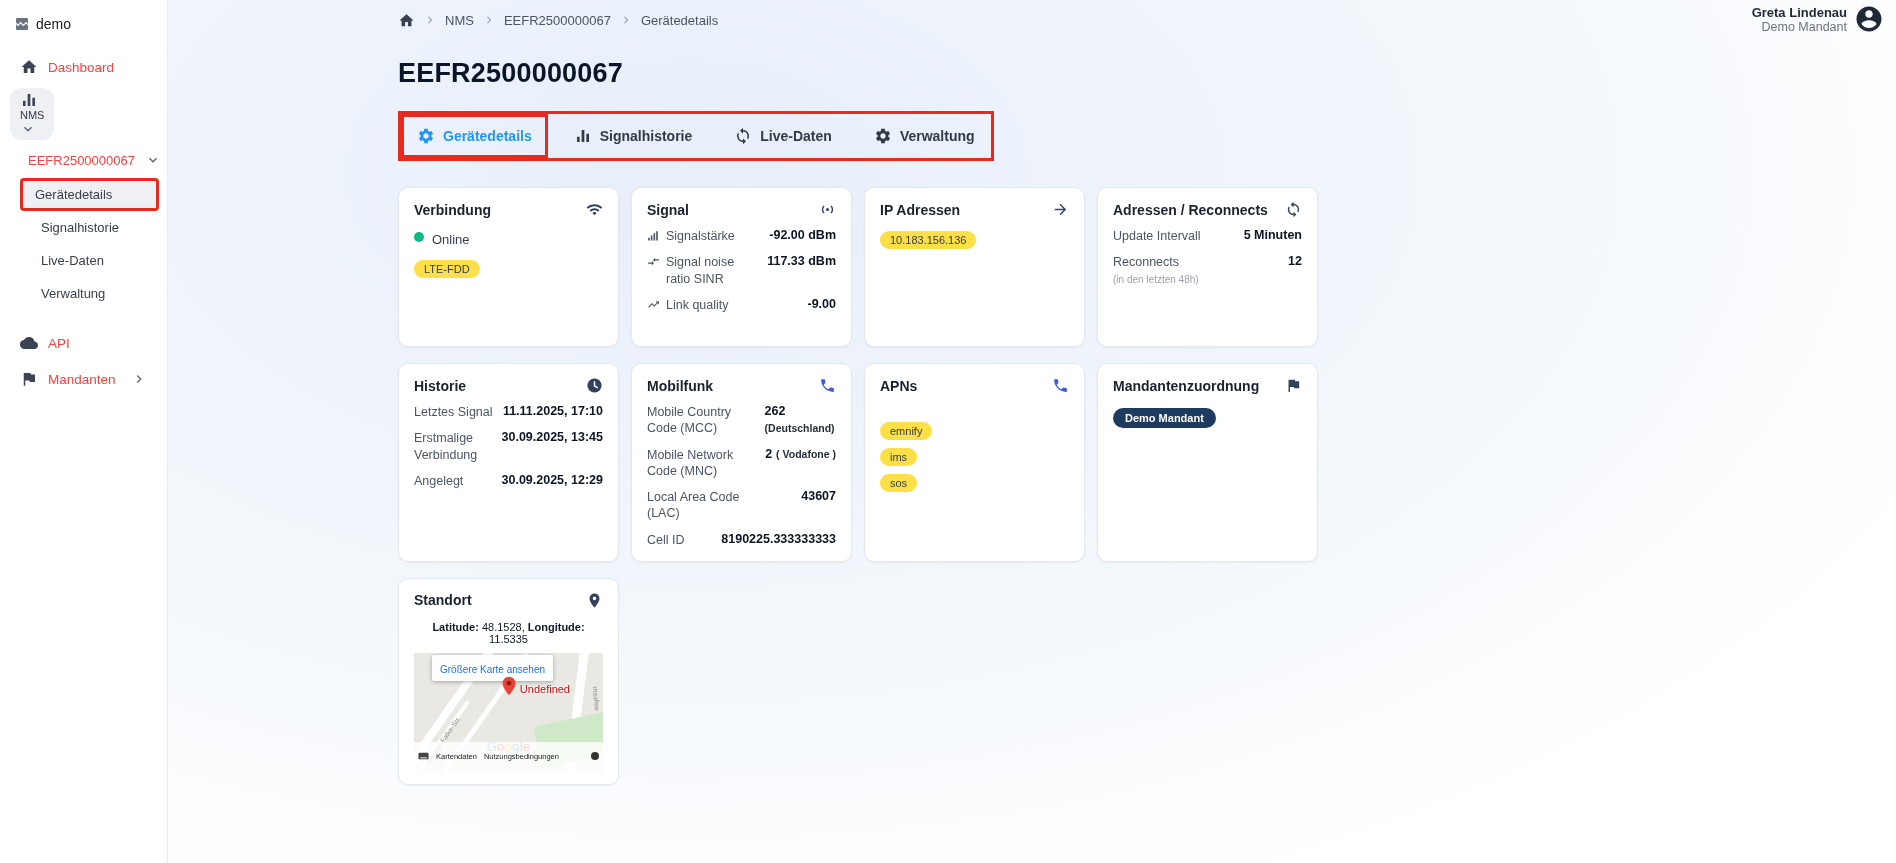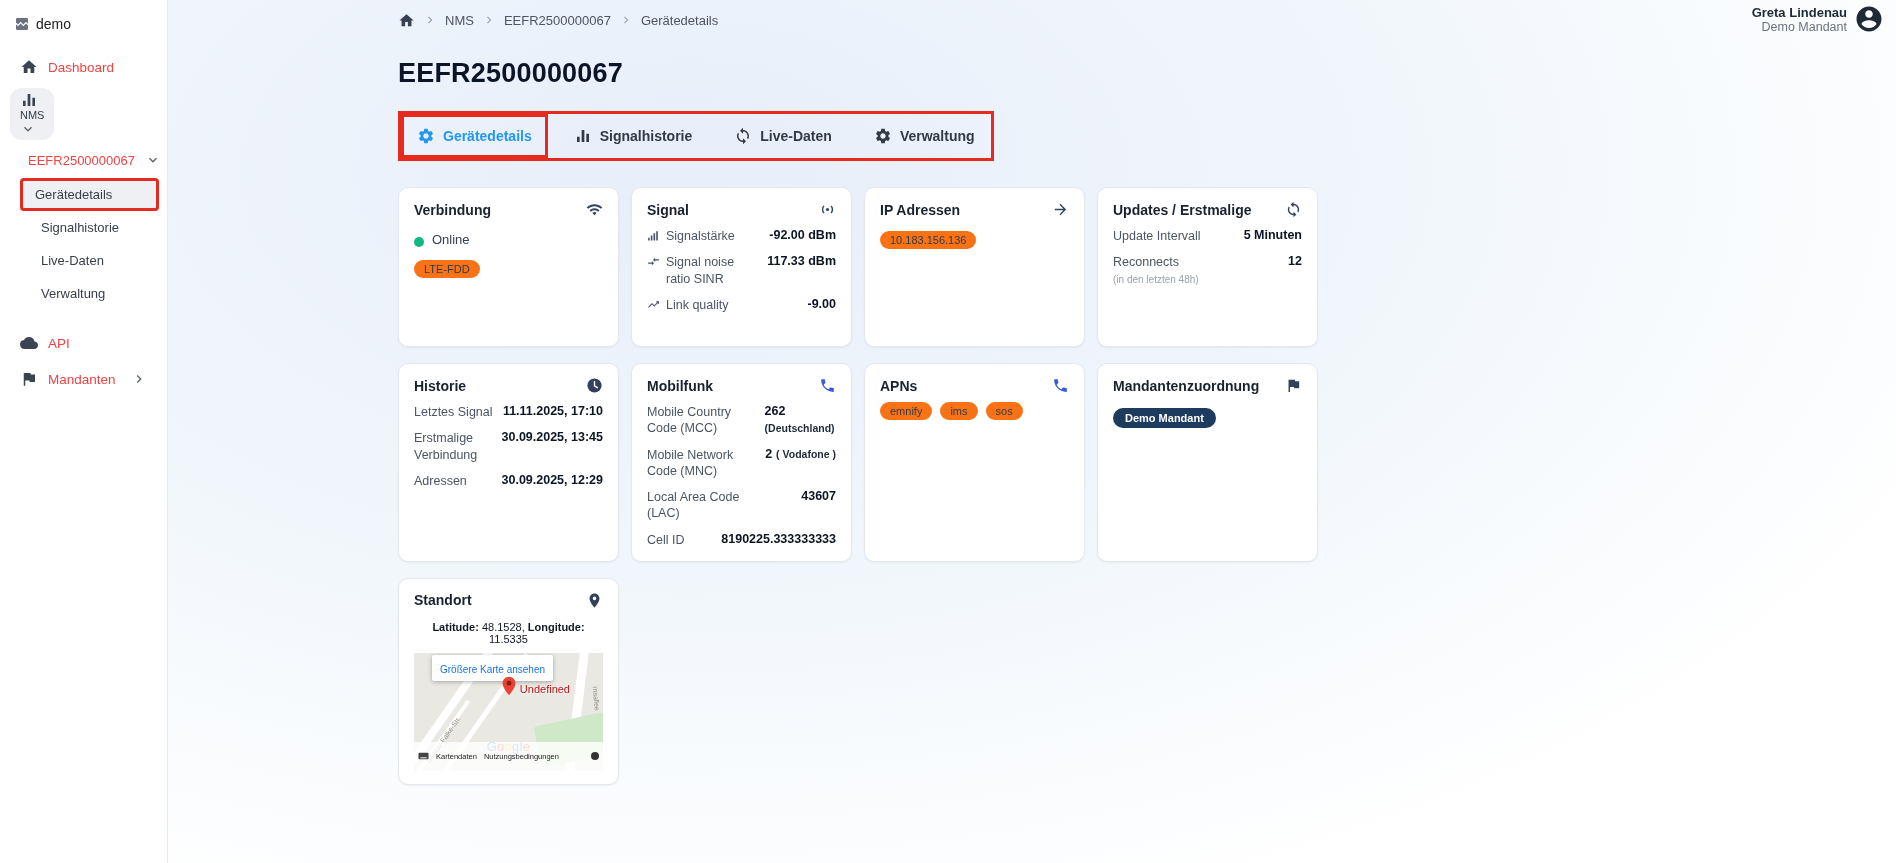--- a/index.html
+++ b/index.html
@@ -63,24 +63,24 @@
   .card-head svg.blue { fill:#3b5bdb; }
 
   .kv { display:flex; justify-content:space-between; align-items:flex-start; margin-top:10px; font-size:12.5px; gap:8px; }
   .kv .lbl { color:#4b5563; display:flex; gap:6px; align-items:flex-start; max-width:58%; line-height:1.3; }
   .kv .lbl svg { width:13px; height:13px; fill:#4b5563; margin-top:1px; flex-shrink:0; }
   .kv .right { display:flex; gap:4px; align-items:baseline; justify-content:flex-start; text-align:right; flex-wrap:wrap; }
   .kv .val { font-weight:700; color:#0c1523; white-space:nowrap; }
   .kv .note { font-size:10.5px; font-weight:700; color:#1f2937; }
   .sublbl { display:block; font-size:10px; color:#9aa2ae; margin-top:2px; }
 
-  .pill { display:inline-block; background:#f97316; border-radius:12px; padding:3px 10px; font-size:11px; color:#333b46; }
-  .status-row { display:flex; align-items:flex-end; gap:8px; margin:14px 0 12px; font-size:13px; color:#374151; }
+  .pill { display:inline-block; background:#fde047; border-radius:12px; padding:3px 10px; font-size:11px; color:#333b46; }
+  .status-row { display:flex; align-items:flex-start; gap:8px; margin:14px 0 12px; font-size:13px; color:#374151; }
   .dot { width:10px; height:10px; border-radius:50%; background:#10b981; }
-  .pill-col { display:flex; flex-direction:row; align-items:flex-start; gap:8px; margin-top:8px; }
+  .pill-col { display:flex; flex-direction:column; align-items:flex-start; gap:8px; margin-top:28px; }
   .tenant-pill { display:inline-block; background:#1d3a5f; color:#fff; font-size:11px; font-weight:600;
                  border-radius:12px; padding:4px 12px; margin-top:14px; }
   .broken-img { margin-top:10px; }
   .broken-img svg { width:15px; height:15px; fill:#8a8f98; }
   .mt12 { margin-top:12px; }
 
   
   .coords { font-size:11px; text-align:center; margin-top:12px; color:#111827; }
   .coords b { font-weight:700; }
   .map { position:relative; width:100%; height:118px; margin-top:8px; background:#eae8e3; overflow:hidden; }
@@ -304,21 +304,21 @@
                 <path d="M4 13h12.17l-5.58 5.59L12 20l8-8-8-8-1.41 1.41L16.17 11H4z"></path>
               </svg>
           </div>
           <div class="mt12">
             <span class="pill">10.183.156.136</span>
           </div>
         </div>
 
         <div class="card h2">
           <div class="card-head">
-            <span class="card-title">Updates / Erstmalige</span>
+            <span class="card-title">Adressen / Reconnects</span>
             <svg viewBox="0 0 24 24">
                 <path d="M12 4V1L8 5l4 4V6c3.31 0 6 2.69 6 6 0 1.01-.25 1.97-.7 2.8l1.46 1.46A7.93 7.93 0 0 0 20 12c0-4.42-3.58-8-8-8zm0 14c-3.31 0-6-2.69-6-6 0-1.01.25-1.97.7-2.8L5.24 7.74A7.93 7.93 0 0 0 4 12c0 4.42 3.58 8 8 8v3l4-4-4-4v3z"></path>
               </svg>
           </div>
           <div class="kv">
             <span class="lbl">
                 <span>Update Intervall</span>
               </span>
             <span class="right">
                 <span class="val">5 Minuten</span>
@@ -353,21 +353,21 @@
           <div class="kv">
             <span class="lbl">
                 <span>Erstmalige Verbindung</span>
               </span>
             <span class="right">
                 <span class="val">30.09.2025, 13:45</span>
               </span>
           </div>
           <div class="kv">
             <span class="lbl">
-                <span>Adressen</span>
+                <span>Angelegt</span>
               </span>
             <span class="right">
                 <span class="val">30.09.2025, 12:29</span>
               </span>
           </div>
         </div>
 
         <div class="card h2">
           <div class="card-head">
             <span class="card-title">Mobilfunk</span>

